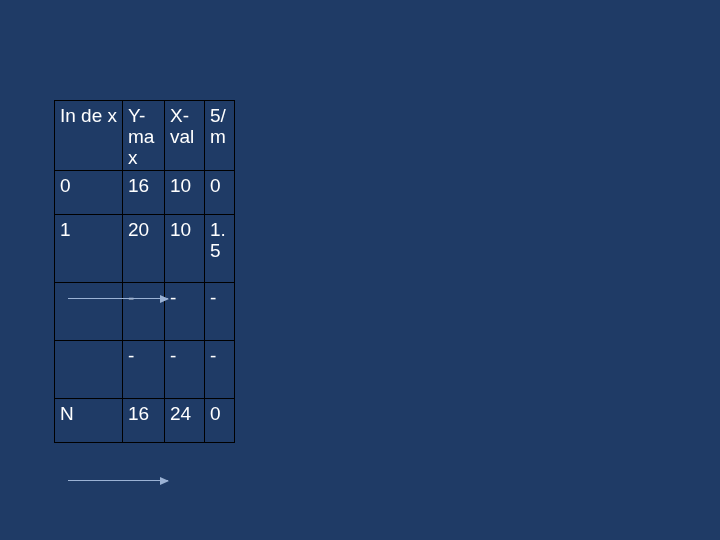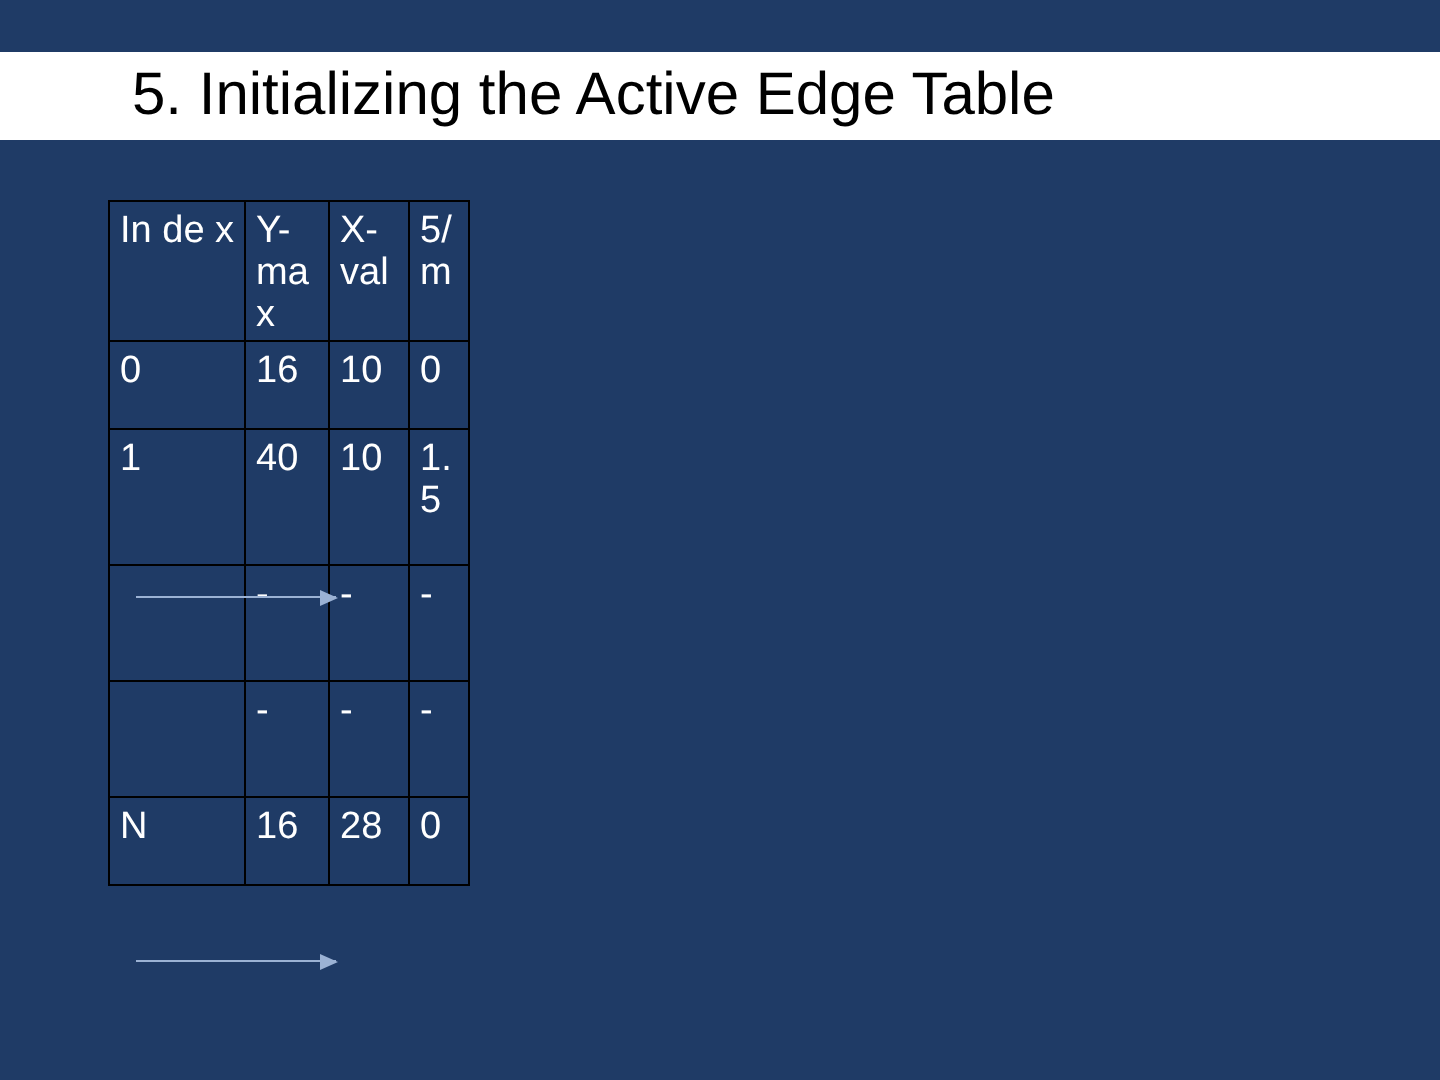--- a/index.html
+++ b/index.html
@@ -73,21 +73,20 @@
     border-left: 9px solid #9bb2d4;
     border-top: 4px solid transparent;
     border-bottom: 4px solid transparent;
   }
 </style>
 </head>
 <body>
 
 <div class="slide">
 
-  <div class="title">5. Initializing the Active Edge Table</div>
 
   <div class="tblwrap">
     <table>
       <colgroup>
         <col class="col-idx">
           <col class="col-ymax">
           <col class="col-xval">
           <col class="col-m">
       </colgroup>
       <tbody>
@@ -104,41 +103,41 @@
 m</td>
       </tr>
       <tr class="r-short">
         <td>0</td>
         <td>16</td>
         <td>10</td>
         <td>0</td>
       </tr>
       <tr class="r-tall">
         <td>1</td>
-        <td>40</td>
+        <td>20</td>
         <td>10</td>
         <td>1.
 5</td>
       </tr>
       <tr class="r-med">
         <td></td>
         <td>-</td>
         <td>-</td>
         <td>-</td>
       </tr>
       <tr class="r-med">
         <td></td>
         <td>-</td>
         <td>-</td>
         <td>-</td>
       </tr>
       <tr class="r-short">
         <td>N</td>
         <td>16</td>
-        <td>28</td>
+        <td>24</td>
         <td>0</td>
       </tr>
     </tbody>
       </table>
 
     <div class="arrow" style="left:14px; top:198px; width:100px;"></div>
     <div class="arrow" style="left:14px; top:380px; width:100px;"></div>
   </div>
 
 </div>

